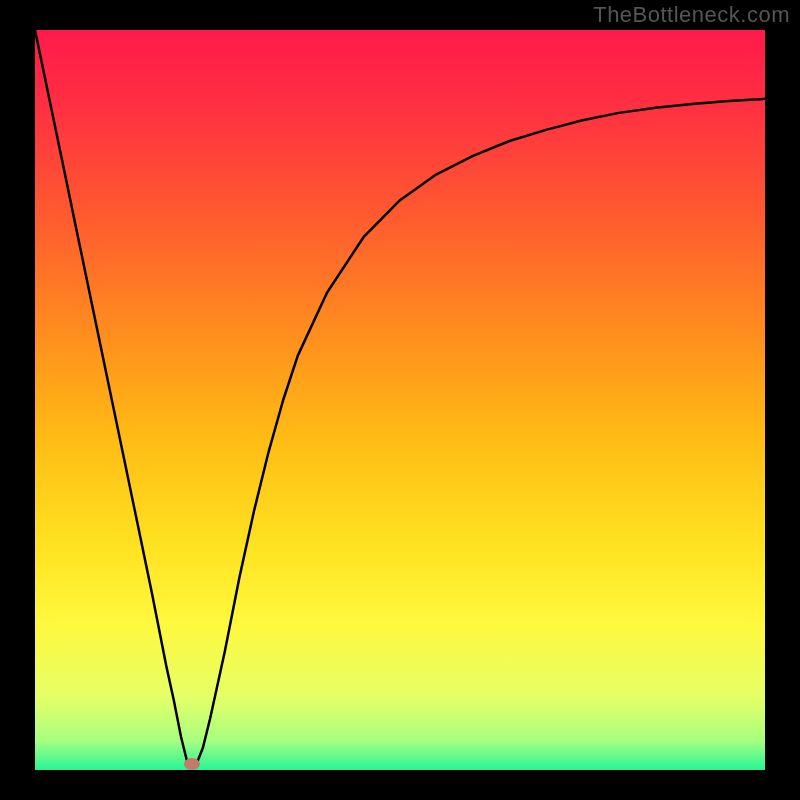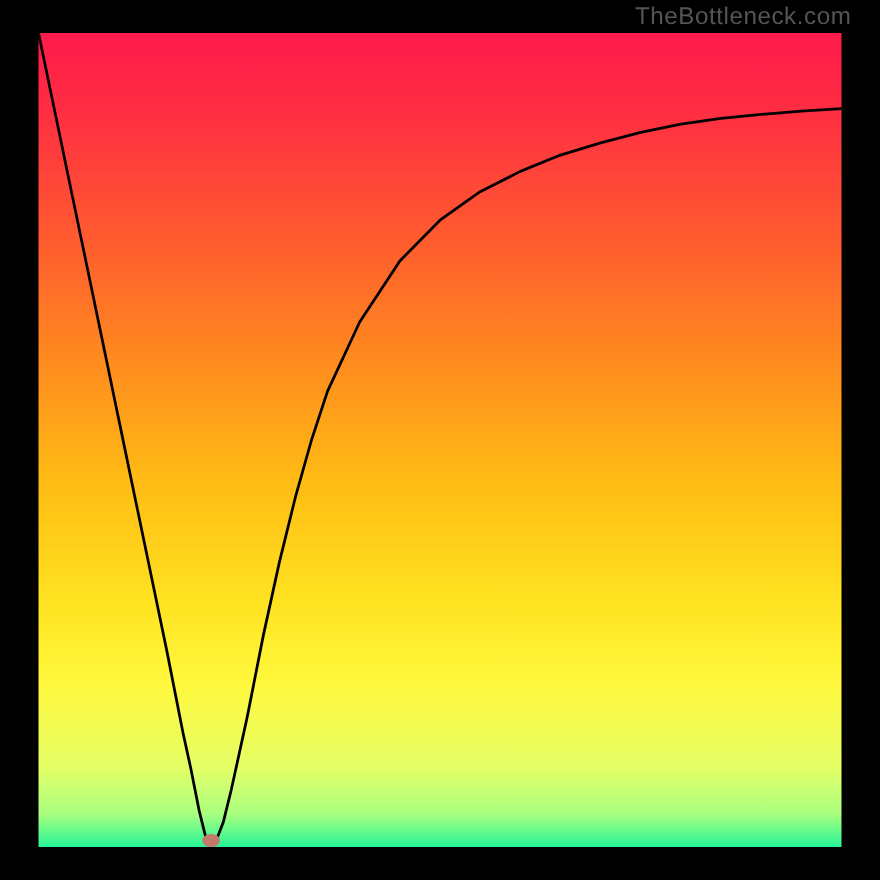--- a/index.html
+++ b/index.html
@@ -13,21 +13,21 @@
   }
   .outer {
     position: relative;
     width: 800px;
     height: 800px;
     background: #000;
   }
   .watermark {
     position: absolute;
     top: 2px;
-    right: 26px;
+    right: 10px;
     color: #555;
     font-size: 22px;
     font-weight: 500;
     letter-spacing: 0.5px;
     z-index: 5;
   }
   svg.plot {
     position: absolute;
     top: 0;
     left: 0;

